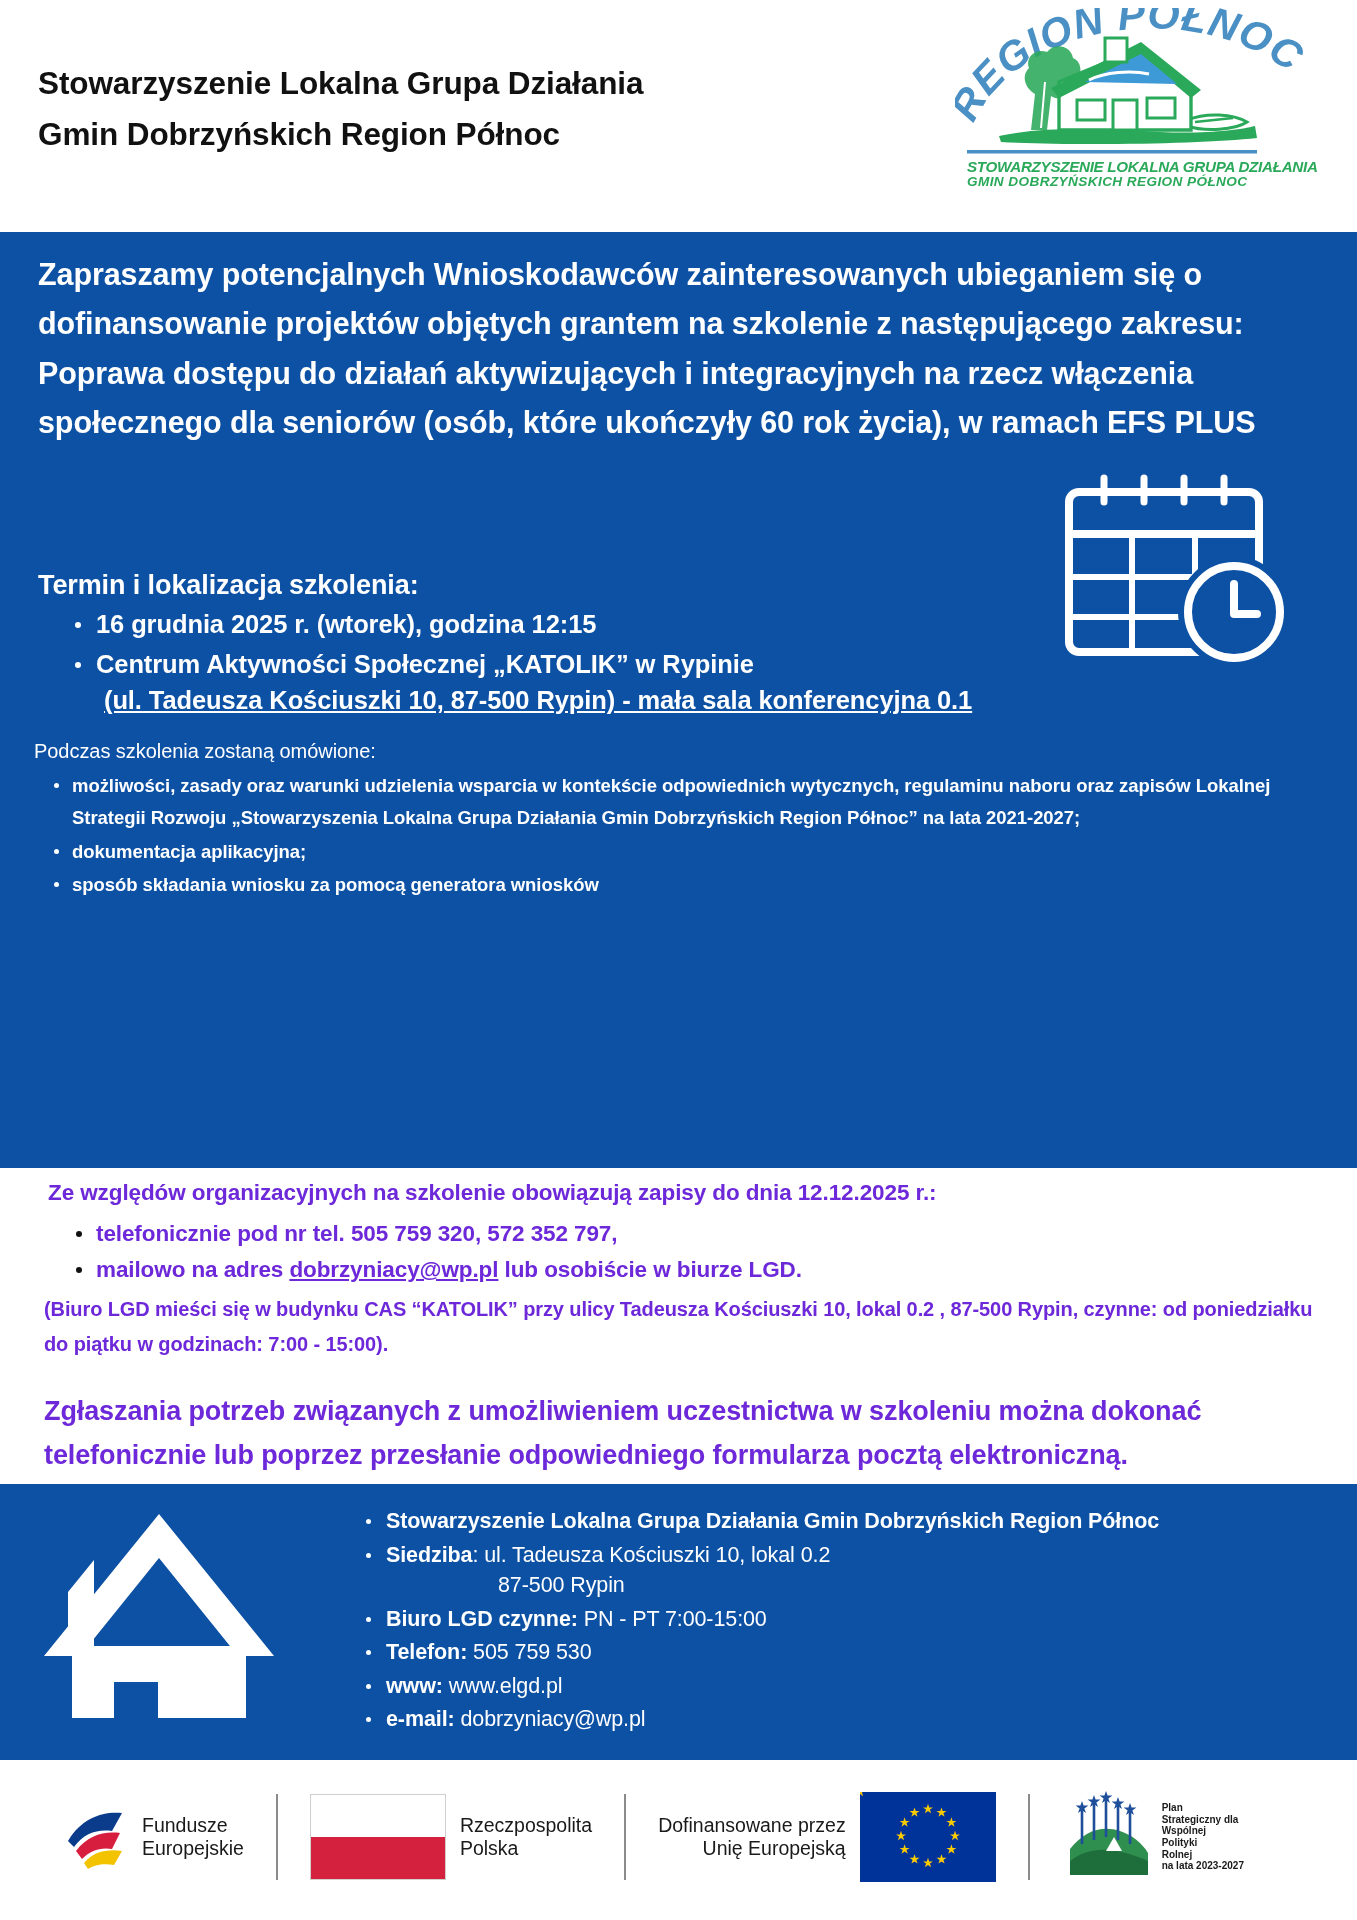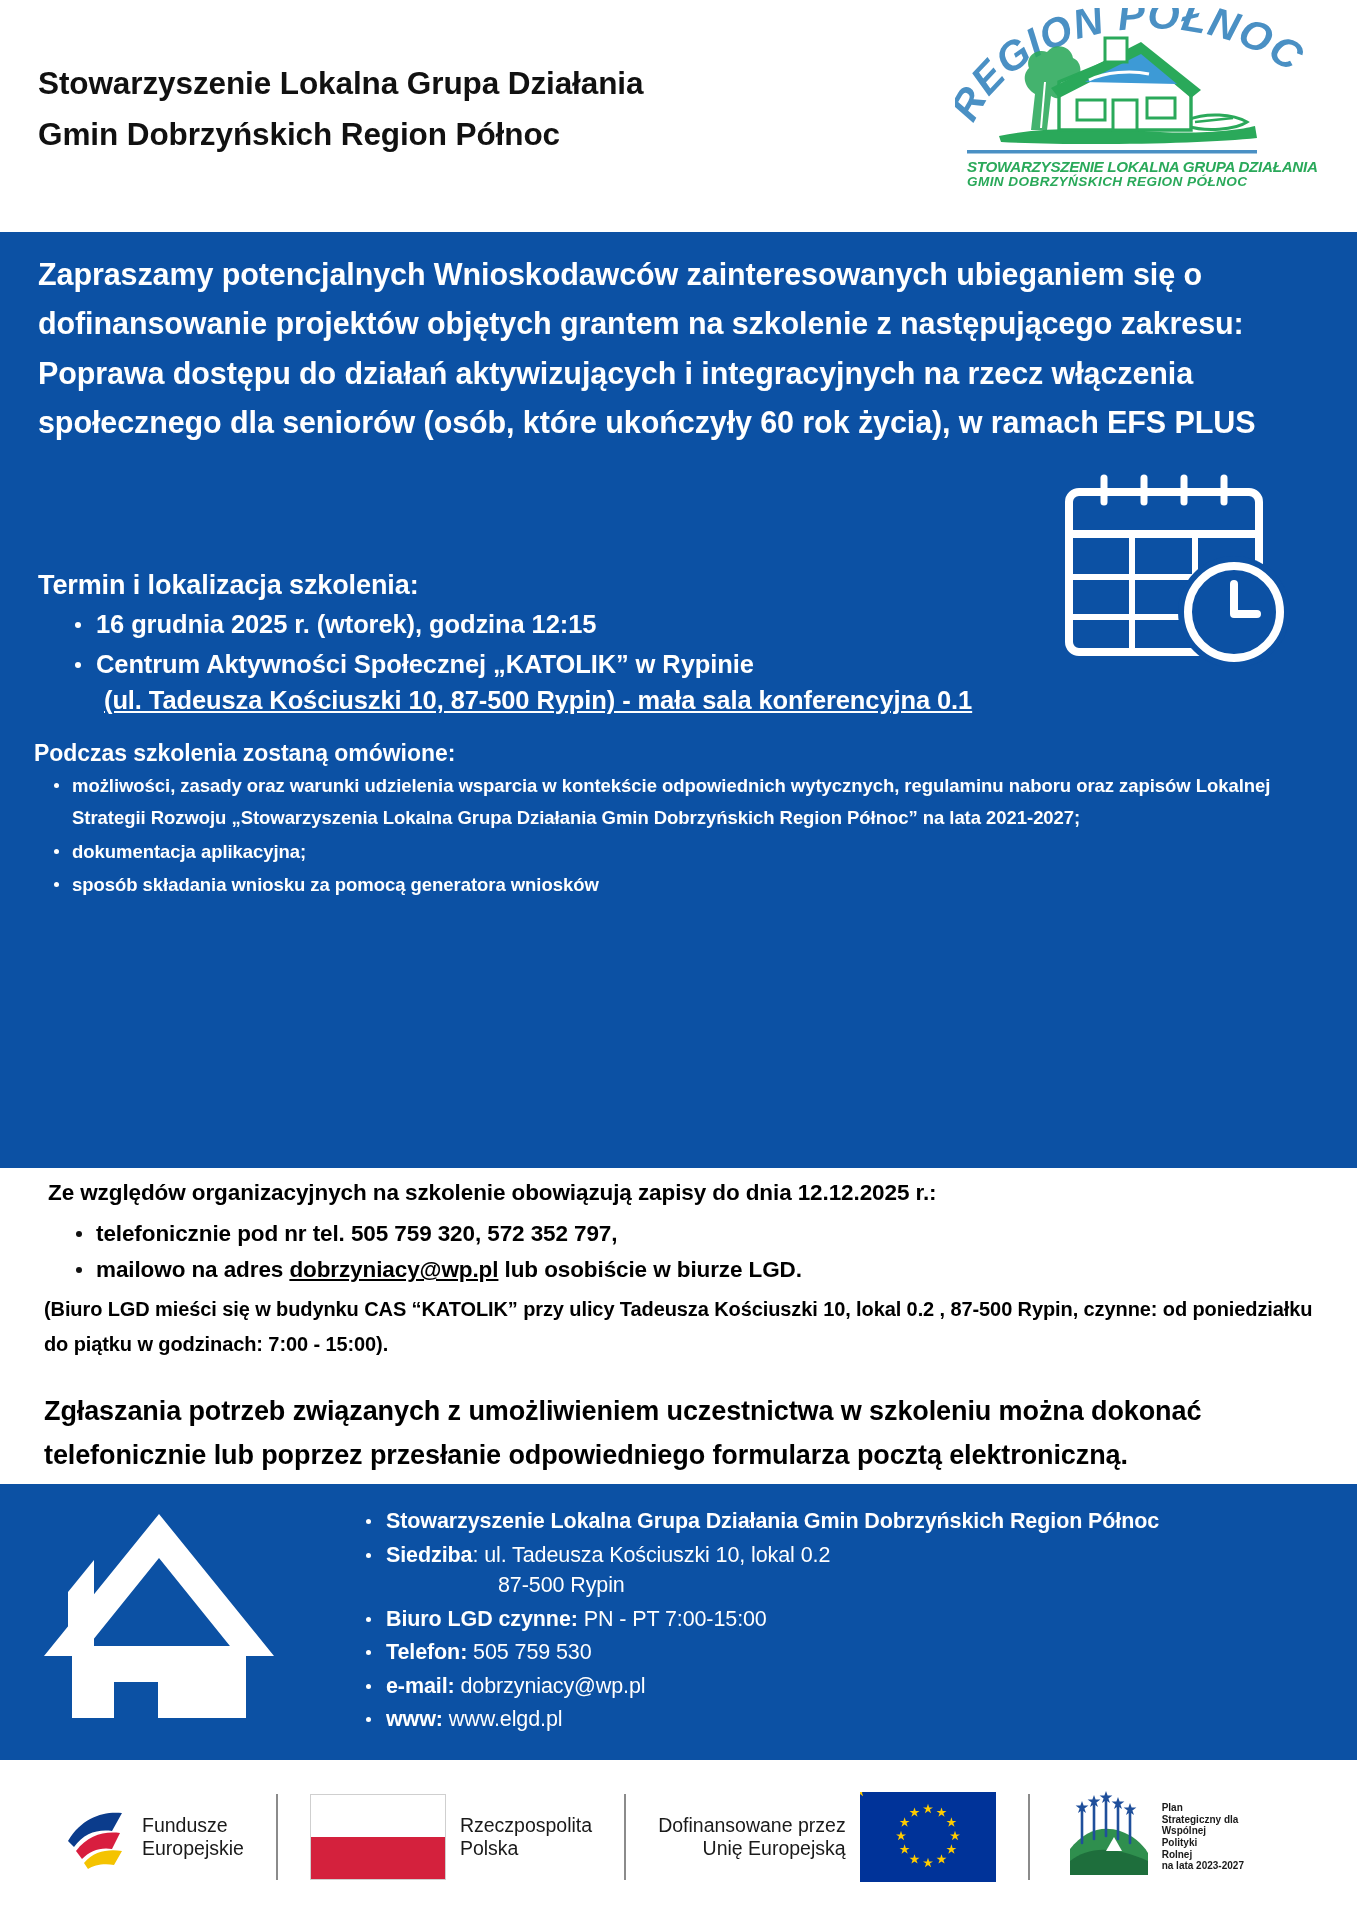--- a/index.html
+++ b/index.html
@@ -104,22 +104,22 @@
     width: 6px; height: 6px;
     border-radius: 50%;
     background: #ffffff;
   }
   .sub-line { display: block; padding-left: 8px; text-decoration: underline; }
 
   .podczas-head {
     position: absolute;
     left: 34px;
     top: 508px;
-    font-size: 23px;
-    font-weight: bold;
+    font-size: 20px;
+    font-weight: normal;
     letter-spacing: -0.05px;
   }
   ul.podczas-list {
     position: absolute;
     left: 48px;
     top: 538px;
     width: 1270px;
     list-style: none;
     font-size: 18.5px;
     font-weight: bold;
@@ -142,21 +142,21 @@
   }
 
   
   .white-mid {
     position: absolute;
     left: 0;
     top: 1168px;
     width: 1357px;
     height: 316px;
     background: #ffffff;
-    color: #000000;
+    color: #6d28d9;
   }
   .zapisy-head {
     position: absolute;
     left: 48px;
     top: 12px;
     font-size: 22.5px;
     font-weight: bold;
     letter-spacing: -0.1px;
   }
   ul.zapisy-list {
@@ -440,24 +440,24 @@
         <b>Siedziba</b><span>: ul. Tadeusza Kościuszki 10, lokal 0.2</span>
         <span class="contact-indent">87-500 Rypin</span>
       </li>
       <li>
         <b>Biuro LGD czynne:</b><span> PN - PT 7:00-15:00</span>
       </li>
       <li>
         <b>Telefon:</b><span> 505 759 530</span>
       </li>
       <li>
+        <b>www:</b><span> www.elgd.pl</span>
+      </li>
+      <li>
         <b>e-mail:</b><span> dobrzyniacy@wp.pl</span>
-      </li>
-      <li>
-        <b>www:</b><span> www.elgd.pl</span>
       </li>
     </ul>
   </div>
 
   <div class="footer">
     <div class="footer-inner">
 
       <div class="fl-item">
         <svg width="82" height="72" viewBox="0 0 82 72" xmlns="http://www.w3.org/2000/svg">
           <path d="M8,40 C22,16 44,10 62,12 L52,30 C38,28 24,32 14,46 Z" fill="#0b3c8c"></path>

